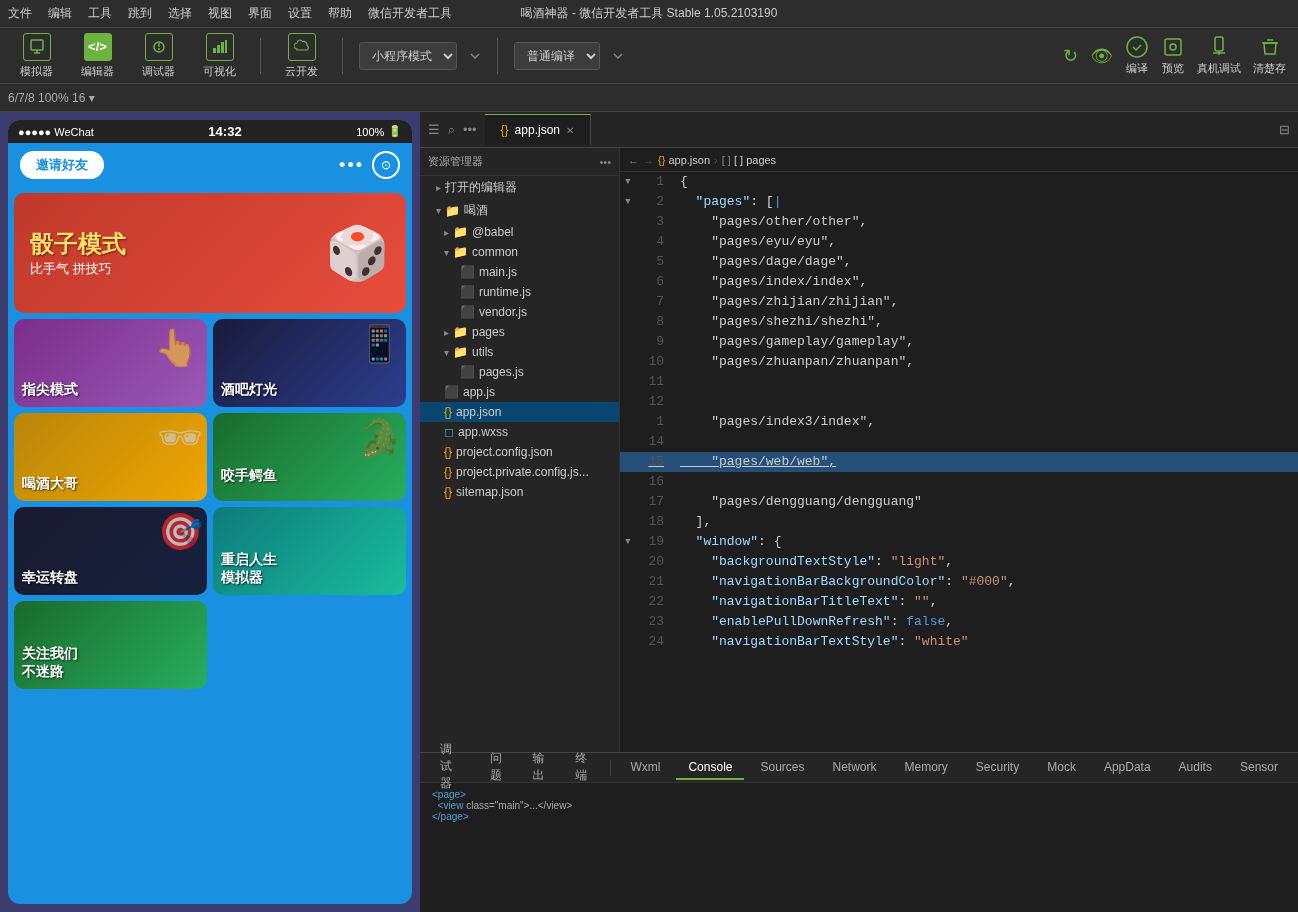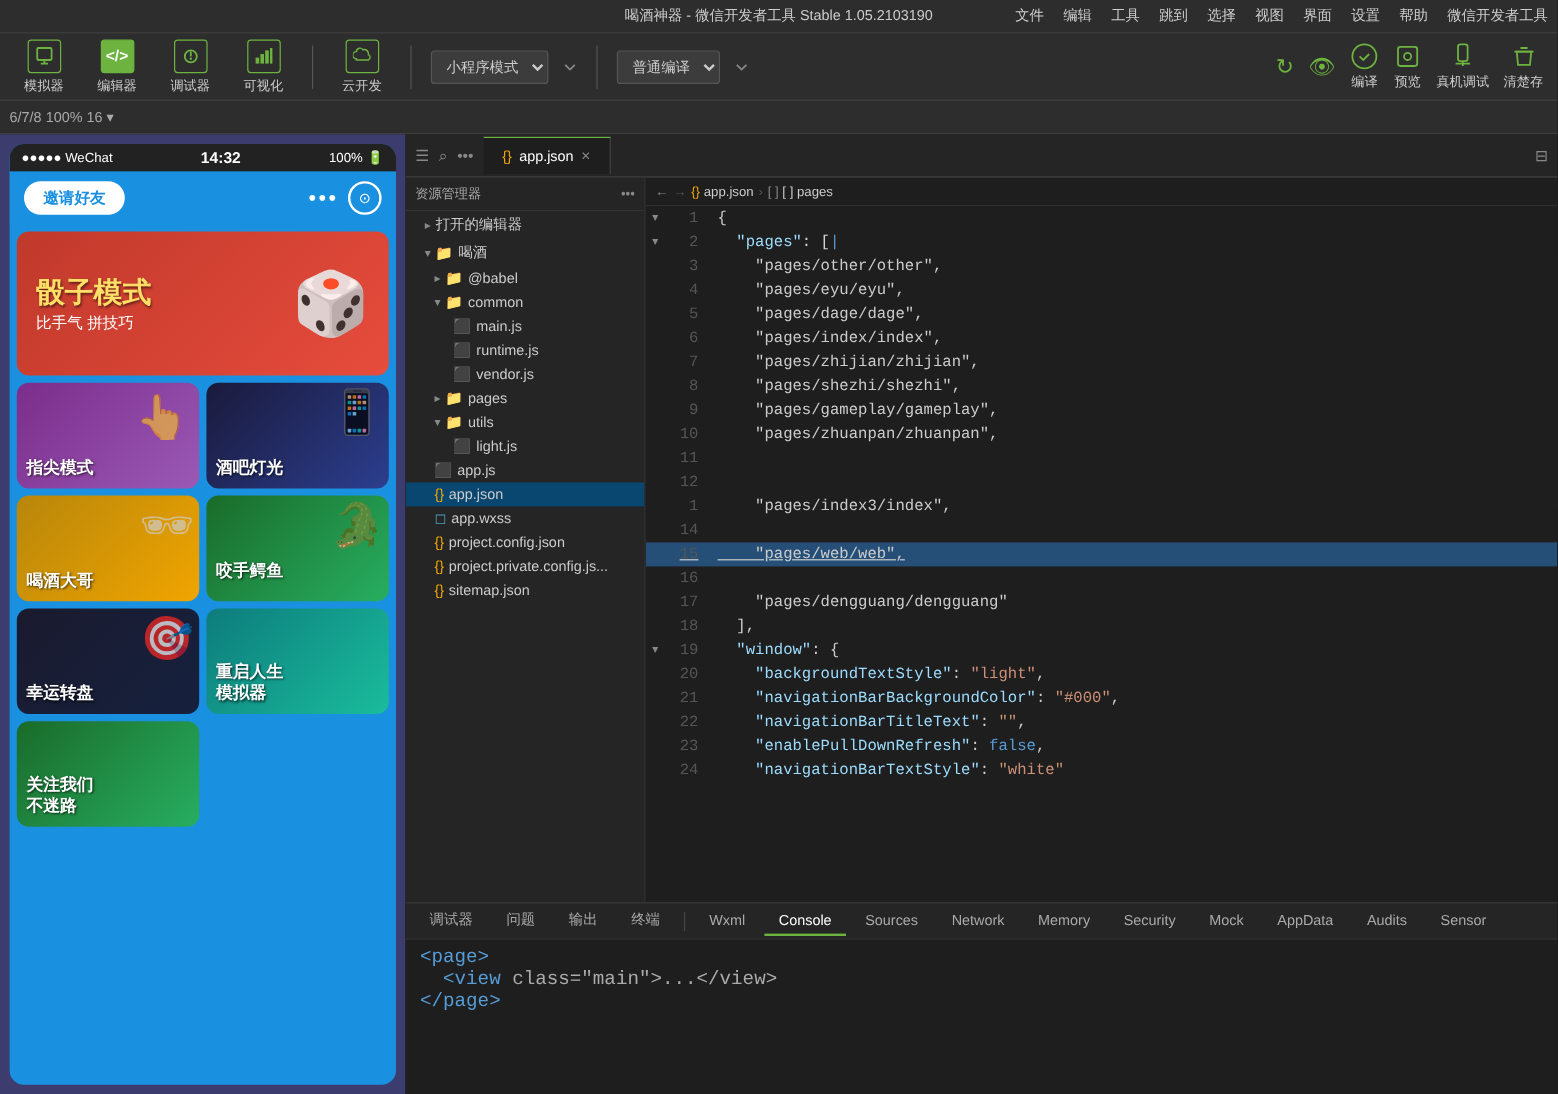--- a/index.html
+++ b/index.html
@@ -115,21 +115,21 @@
     }
 
     
     .main-content {
       display: flex;
       height: calc(912px - 28px - 56px - 28px);
     }
 
     
     .phone-panel {
-      width: 338px;
+      width: 420px;
       background: #3c3c6e;
       display: flex;
       flex-direction: column;
       flex-shrink: 0;
     }
 
     
     .phone-frame {
       background: #1a90e0;
       margin: 8px;
@@ -386,31 +386,30 @@
       color: #aaa;
       font-size: 12px;
       cursor: pointer;
       border-bottom: 2px solid transparent;
     }
     .debug-tab.active { color: #fff; border-bottom-color: #6db33f; }
 
     .debug-content {
       flex: 1;
       padding: 6px 12px;
-      font-family: Liberation Mono, monospace;
-      font-size: 16px;
+      font-family: Liberation Sans, sans-serif;
+      font-size: 10px;
       color: #aaa;
     }
     .debug-content span { color: #569cd6; }
 
     .menu-bar-wrapper {
       position: relative;
       display: flex;
       align-items: center;
-      justify-content: flex-end;
     }
   </style>
 </head>
 <body>
 
 <div class="menu-bar">
   <div class="menu-bar-wrapper" style="flex:1; display:flex; align-items:center; gap:16px;">
     <span>文件</span>
     <span>编辑</span>
     <span>工具</span>
@@ -676,21 +675,21 @@
           <span>pages</span>
         </div>
 
         <div class="file-item" style="padding-left:24px;">
           <span class="folder-arrow">▾</span>
           <span style="color:#e8c468;">📁</span>
           <span>utils</span>
         </div>
         <div class="file-item" style="padding-left:40px;">
           <span style="color:#f0d060;">⬛</span>
-          <span>light.js</span>
+          <span>pages.js</span>
         </div>
 
         <div class="file-item" style="padding-left:24px;">
           <span style="color:#f0d060;">⬛</span>
           <span>app.js</span>
         </div>
         <div class="file-item selected" style="padding-left:24px;">
           <span style="color:#f0a500;">{}</span>
           <span>app.json</span>
         </div>

